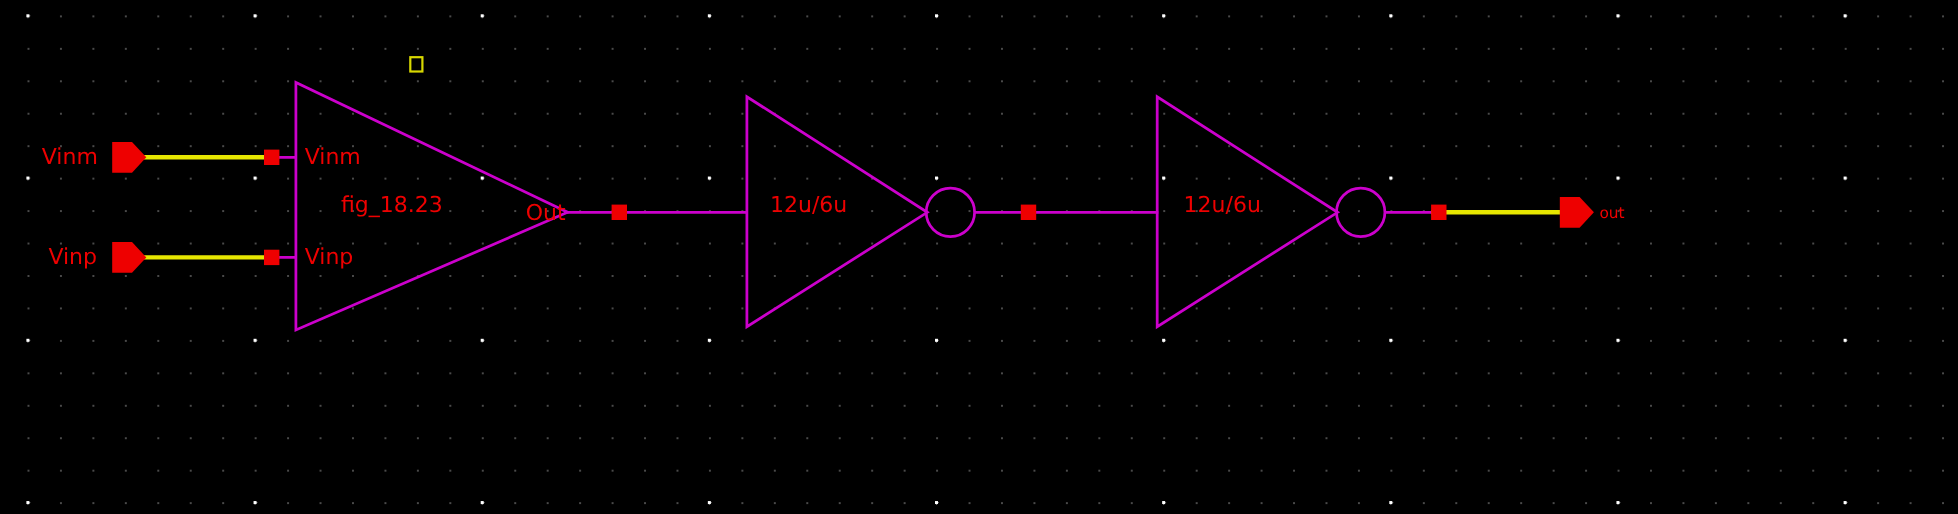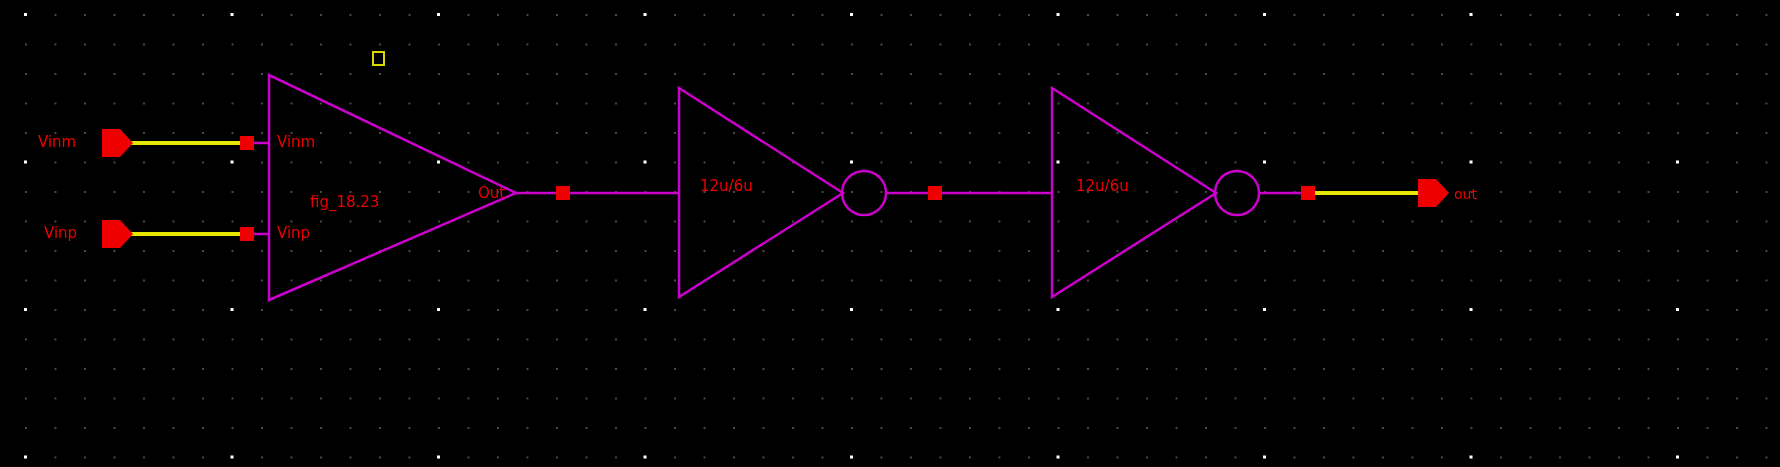--- a/index.html
+++ b/index.html
@@ -16,21 +16,21 @@
   }
   .grid-major{
     position:absolute;inset:0;
     background-image:radial-gradient(circle at 1.5px 1.5px, #ffffff 1.5px, transparent 1.8px);
     background-size:206.5px 147.5px;
     background-position:24px 13px;
   }
 
   .lyr{position:absolute;left:0;top:0;width:1780px;height:467px;overflow:visible;}
 
-  .lbl{position:absolute;color:#ee0000;font-size:15px;line-height:15px;
+  .lbl{position:absolute;color:#ee0000;font-size:20px;line-height:15px;
        white-space:nowrap;font-family:"DejaVu Sans","Liberation Sans",sans-serif;}
   .lbl-sm{font-size:14px;}
 
   .jsq{position:absolute;width:14px;height:14px;background:#ee0000;}
 
   .mark-sq{position:absolute;width:9px;height:11px;
            border:2px solid #d8d800;background:transparent;}
 </style>
 </head>
 <body>
@@ -107,21 +107,21 @@
   <div class="mark-sq" style="left:372px;top:51px;"></div>
 
   <div class="lbl" style="left:38px;top:135px;">Vinm</div>
 
   <div class="lbl" style="left:44px;top:226px;">Vinp</div>
 
   <div class="lbl" style="left:277px;top:135px;">Vinm</div>
 
   <div class="lbl" style="left:277px;top:226px;">Vinp</div>
 
-  <div class="lbl" style="left:310px;top:179px;margin-top:16px;">fig_18.23</div>
+  <div class="lbl" style="left:310px;top:179px;">fig_18.23</div>
 
   <div class="lbl" style="left:478px;top:186px;">Out</div>
 
   <div class="lbl" style="left:700px;top:179px;">12u/6u</div>
 
   <div class="lbl" style="left:1076px;top:179px;">12u/6u</div>
 
   <div class="lbl lbl-sm" style="left:1454px;top:187px;">out</div>
 
 </div>

